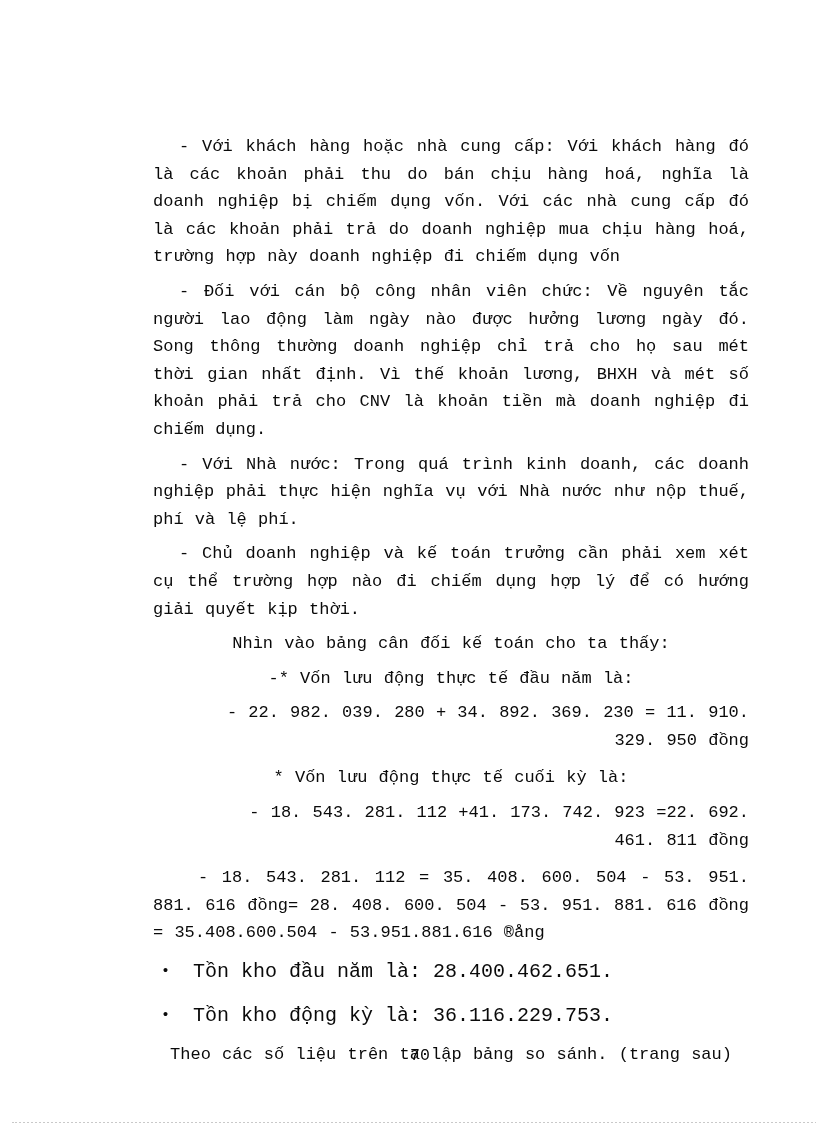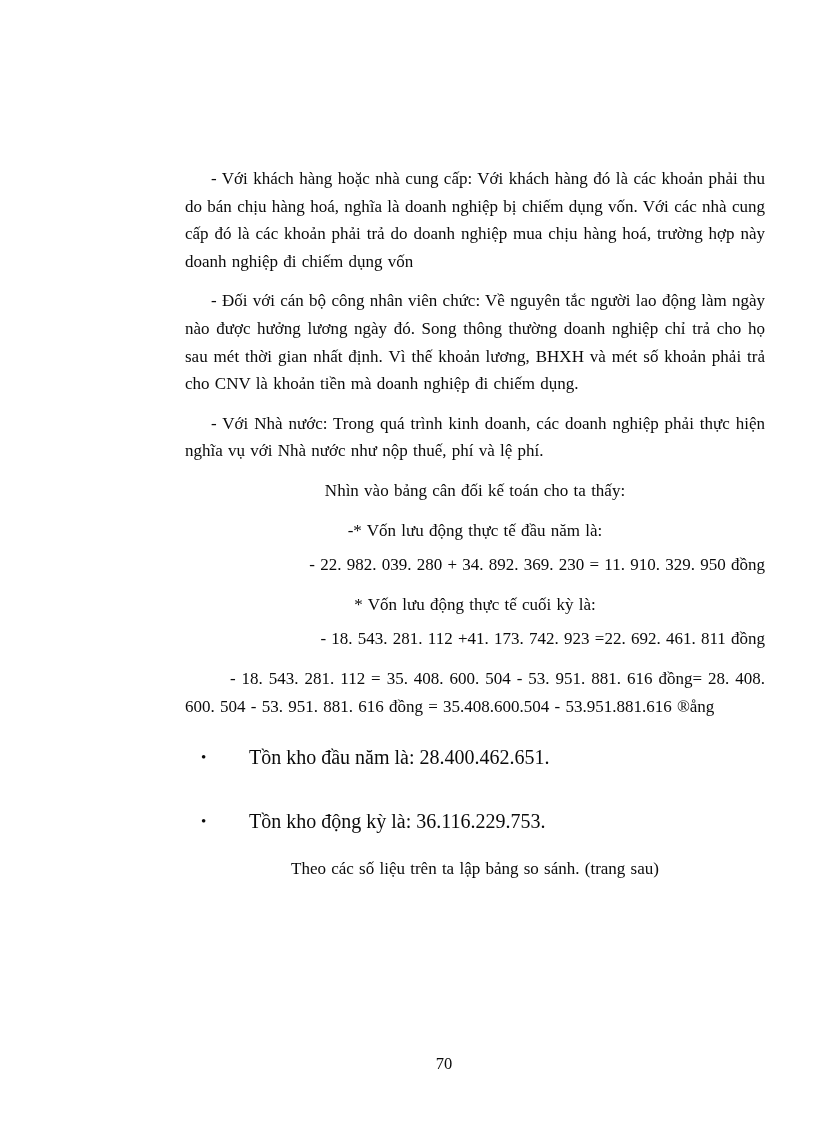--- a/index.html
+++ b/index.html
@@ -1,15 +1,15 @@
 <!DOCTYPE html>
 <html><head>
 <meta charset="utf-8">
 <style>
-  * { margin: 12px; padding: 0; box-sizing: border-box; }
+  * { margin: 4px; padding: 0; box-sizing: border-box; font-family: Liberation Mono, monospace; }
   html, body { width: 816px; height: 1123px; }
   body {
     background: #ffffff;
     position: relative;
     overflow: hidden;
     font-family: "Liberation Serif", "DejaVu Serif", serif;
     color: #0a0a0a;
   }
   .page-body {
     position: absolute;
@@ -73,20 +73,21 @@
 <body>
 
 <div class="page-body">
 
   <p class="para dash">- Với khách hàng hoặc nhà cung cấp: Với khách hàng đó là các khoản phải thu do bán chịu hàng hoá, nghĩa là doanh nghiệp bị chiếm dụng vốn. Với các nhà cung cấp đó là các khoản phải trả do doanh nghiệp mua chịu hàng hoá, trường hợp này doanh nghiệp đi chiếm dụng vốn</p>
 
   <p class="para dash">- Đối với cán bộ công nhân viên chức: Về nguyên tắc người lao động làm ngày nào được hưởng lương ngày đó. Song thông thường doanh nghiệp chỉ trả cho họ sau mét thời gian nhất định. Vì thế khoản lương, BHXH và mét số khoản phải trả cho CNV là khoản tiền mà doanh nghiệp đi chiếm dụng.</p>
 
   <p class="para dash">- Với Nhà nước: Trong quá trình kinh doanh, các doanh nghiệp phải thực hiện nghĩa vụ với Nhà nước như nộp thuế, phí và lệ phí.</p>
 
+  <p class="para dash">- Chủ doanh nghiệp và kế toán trưởng cần phải xem xét cụ thể trường hợp nào đi chiếm dụng hợp lý để có hướng giải quyết kịp thời.</p>
 
   <p class="para plain">Nhìn vào bảng cân đối kế toán cho ta thấy:</p>
 
   <p class="para plain">-* Vốn lưu động thực tế đầu năm là:</p>
 
   <p class="para formula">- 22. 982. 039. 280 + 34. 892. 369. 230 = 11. 910. 329. 950 đồng</p>
 
   <p class="para plain">* Vốn lưu động thực tế cuối kỳ là:</p>
 
   <p class="para formula">- 18. 543. 281. 112 +41. 173. 742. 923 =22. 692. 461. 811 đồng</p>

